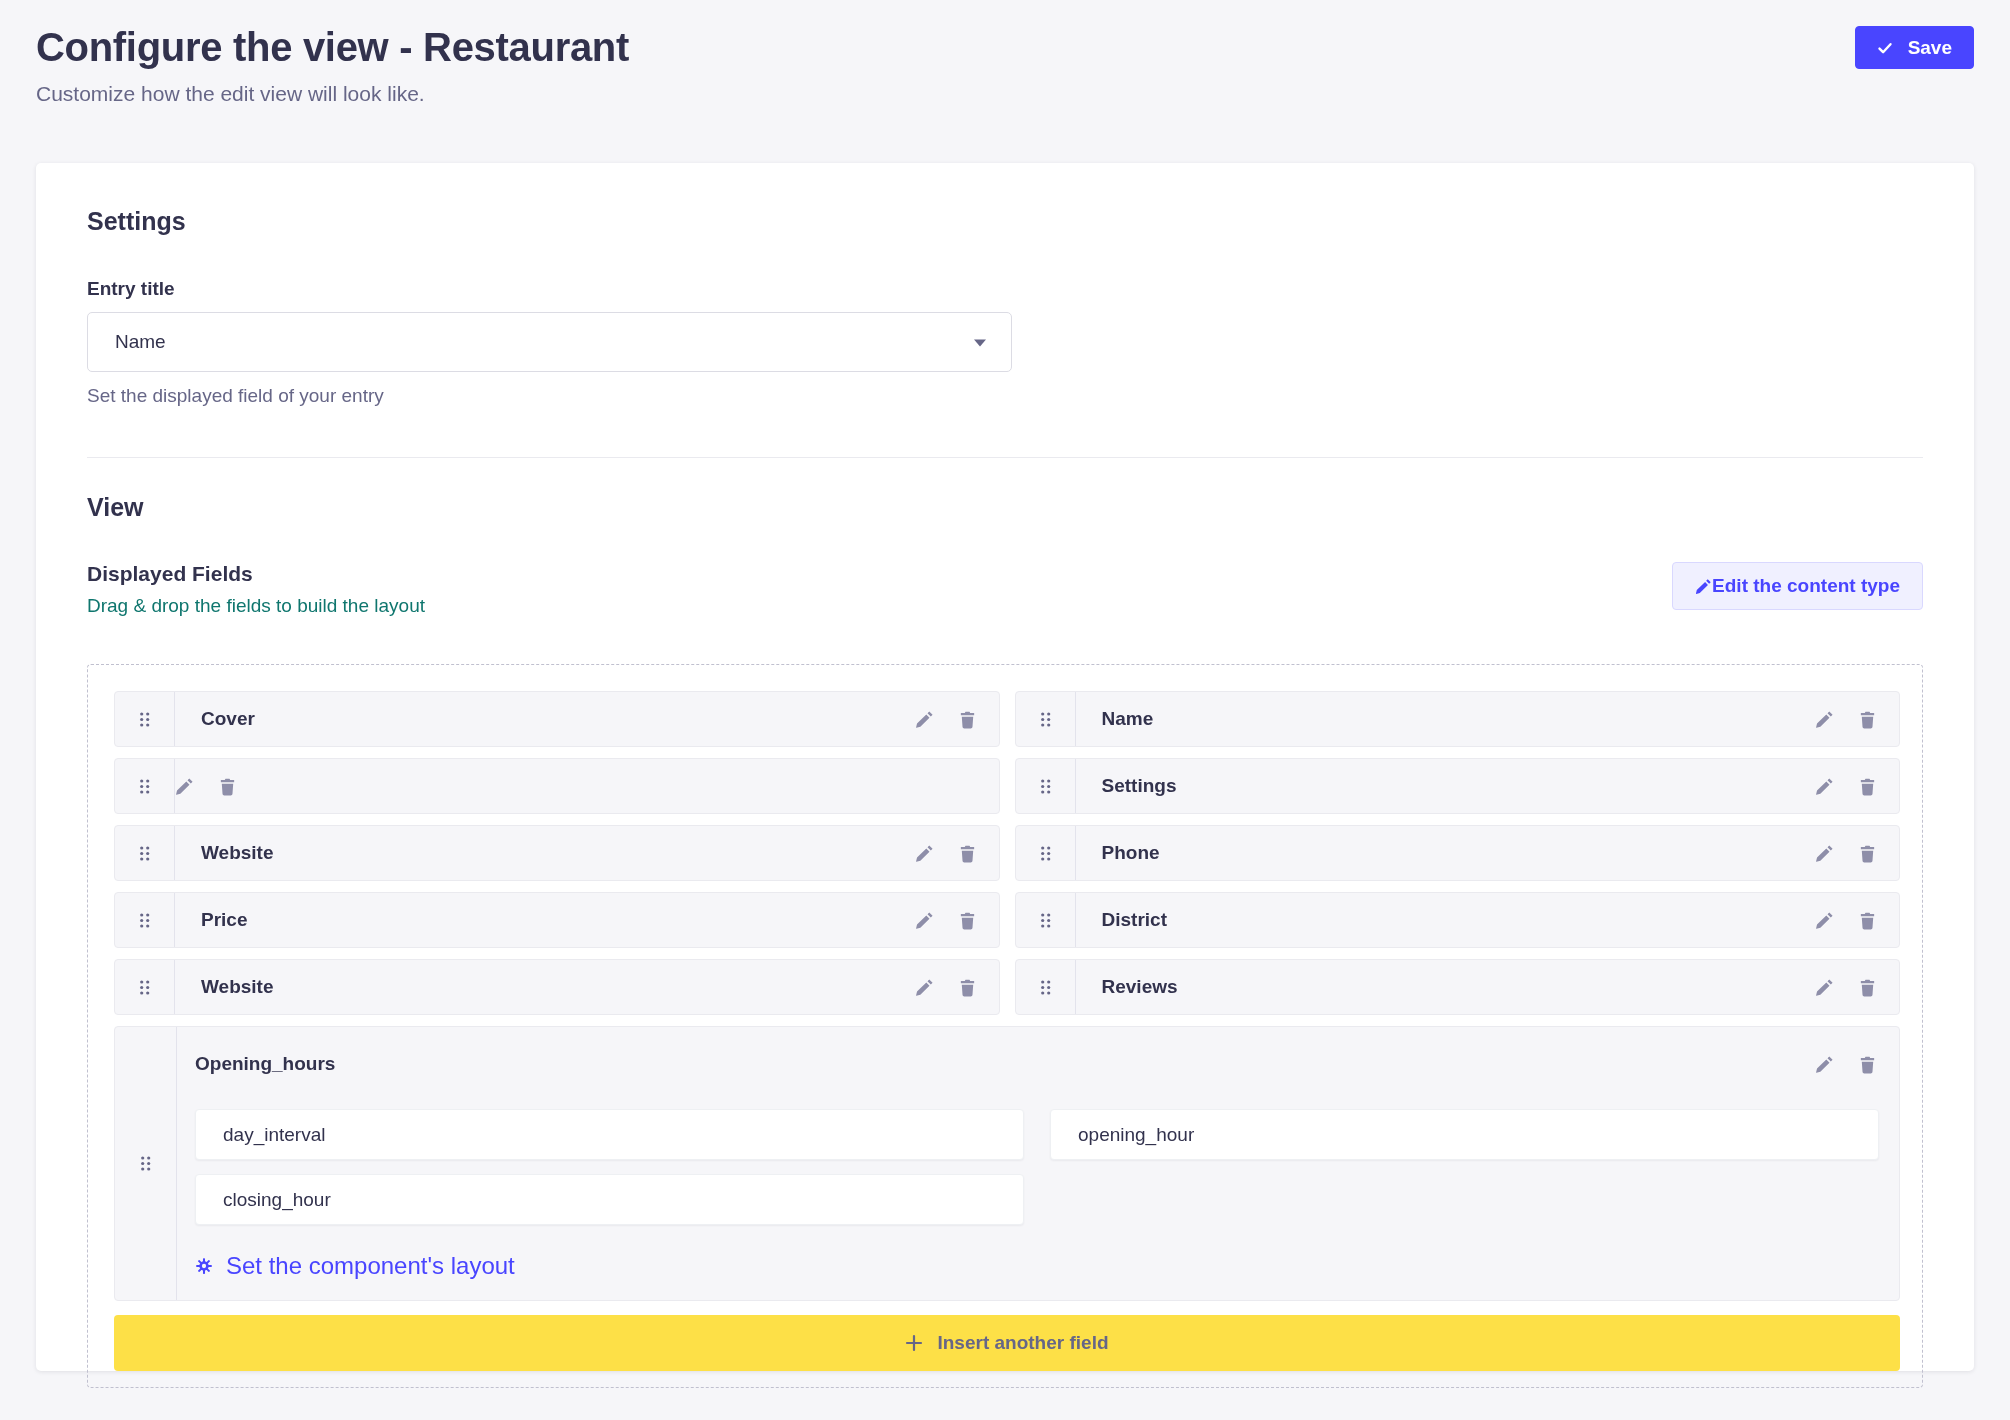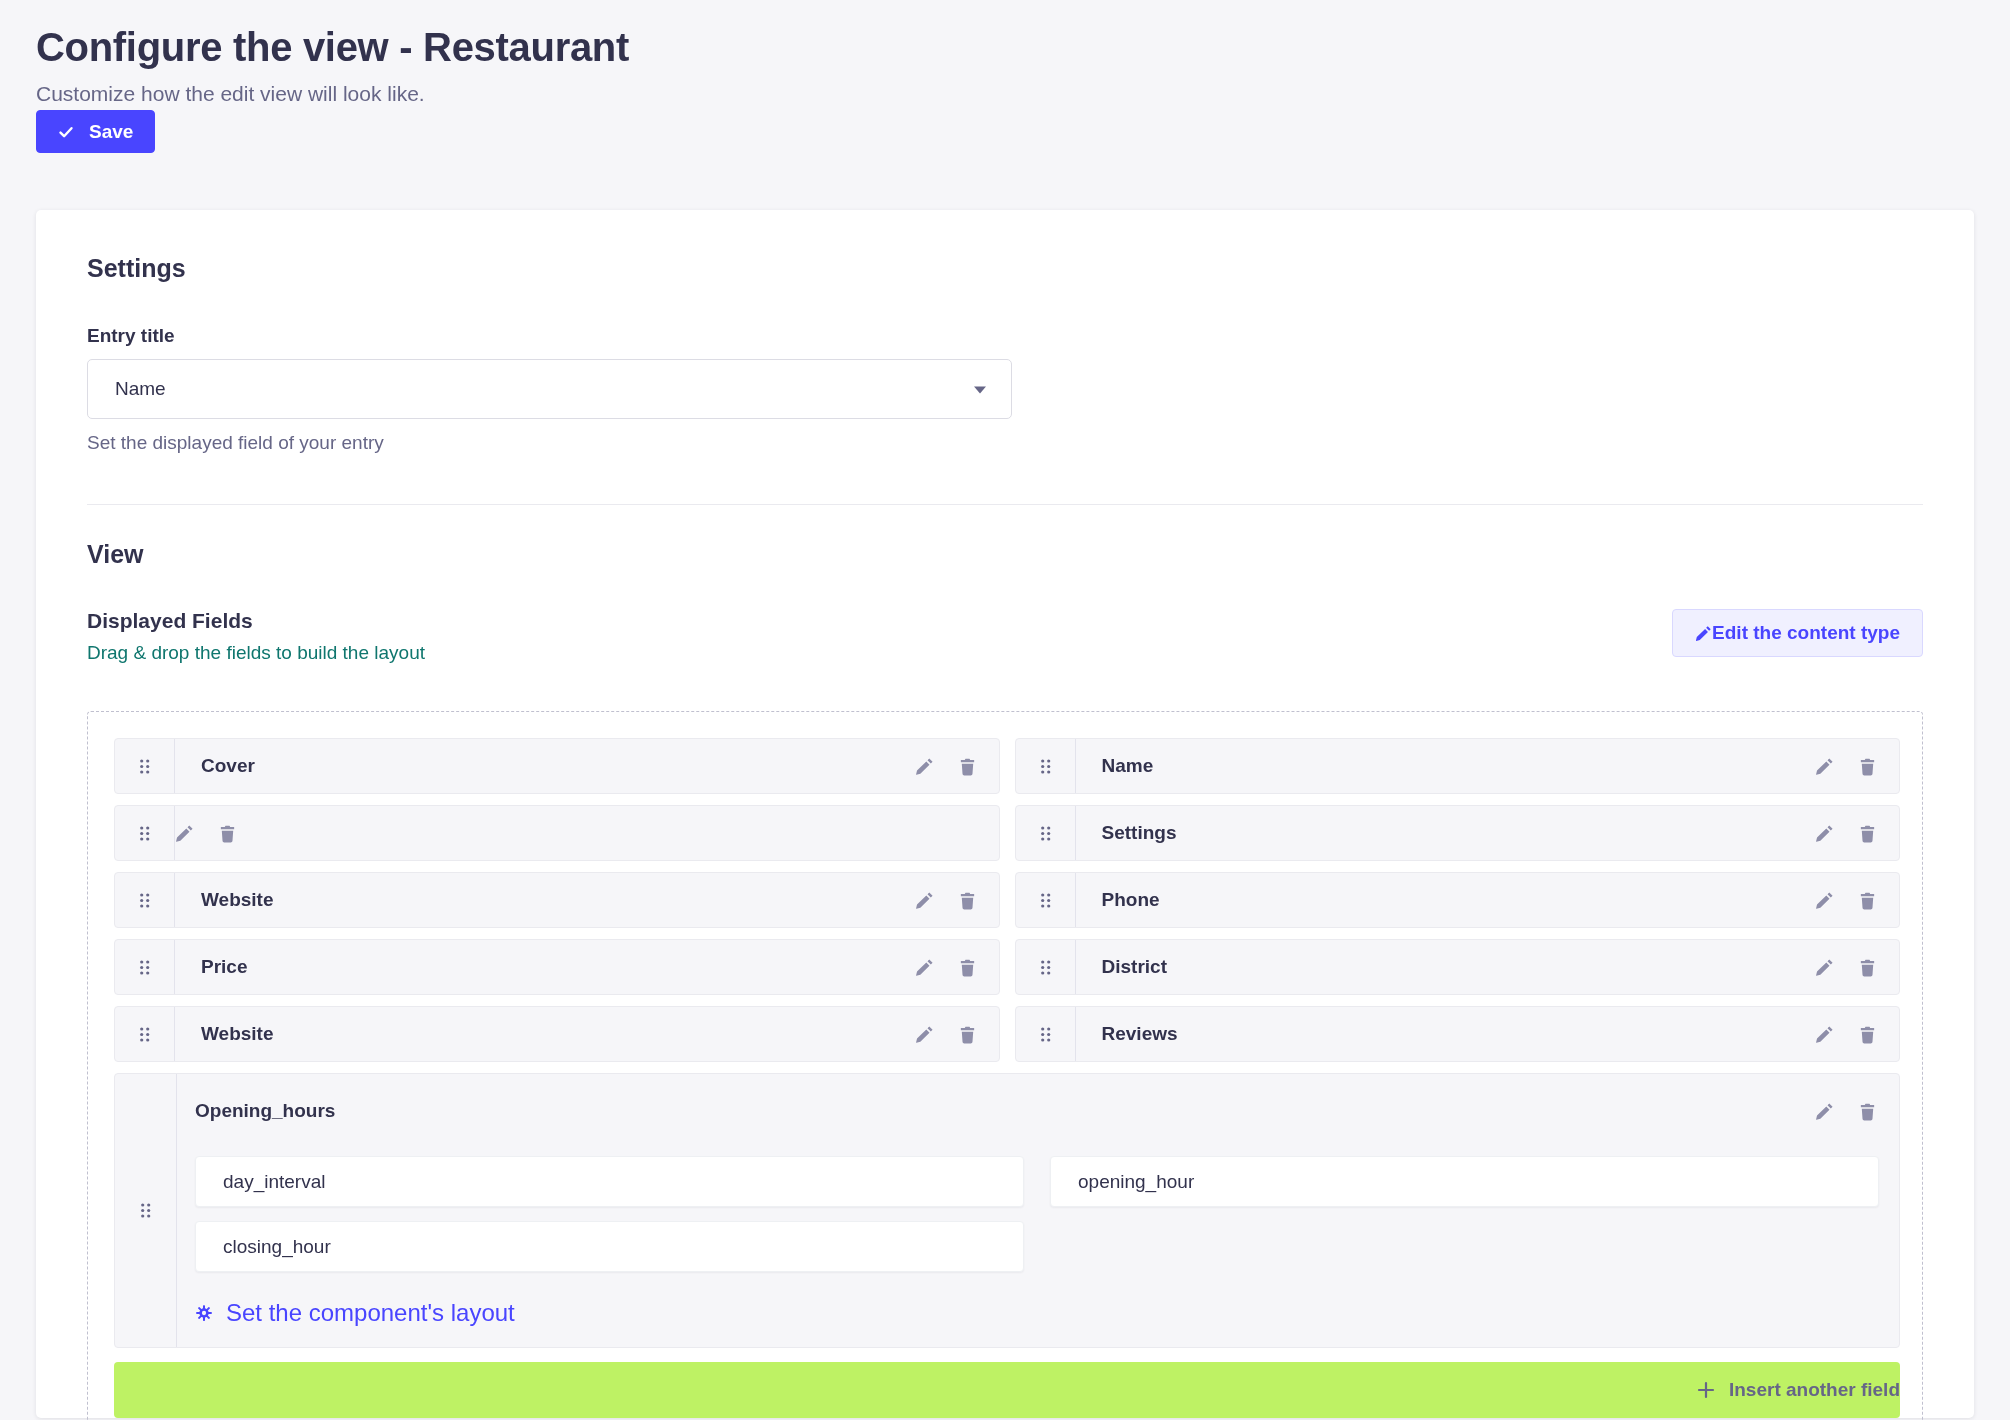--- a/index.html
+++ b/index.html
@@ -10,21 +10,20 @@
     color: #32324d;
     overflow: hidden;
   }
 
   
   .page-header {
     display: flex;
     justify-content: space-between;
     align-items: flex-start;
     padding: 22px 36px 0 36px;
-    flex-direction: column;
   }
   .page-title {
     font-size: 40px;
     line-height: 50px;
     font-weight: 700;
     letter-spacing: -0.3px;
     color: #32324d;
   }
   .page-subtitle {
     margin-top: 10px;
@@ -254,26 +253,26 @@
     color: #4945ff;
     cursor: pointer;
   }
   .component-layout-link svg { width: 18px; height: 18px; }
 
   
   .insert-btn {
     margin-top: 14px;
     width: 100%;
     height: 56px;
-    background: #bef264;
+    background: #fde047;
     border: none;
     border-radius: 4px;
     display: flex;
     align-items: center;
-    justify-content: flex-end;
+    justify-content: center;
     gap: 14px;
     font-family: inherit;
     font-size: 19px;
     font-weight: 600;
     color: #666687;
     cursor: pointer;
   }
   .insert-btn svg { width: 18px; height: 18px; }
 </style>
 </head>

